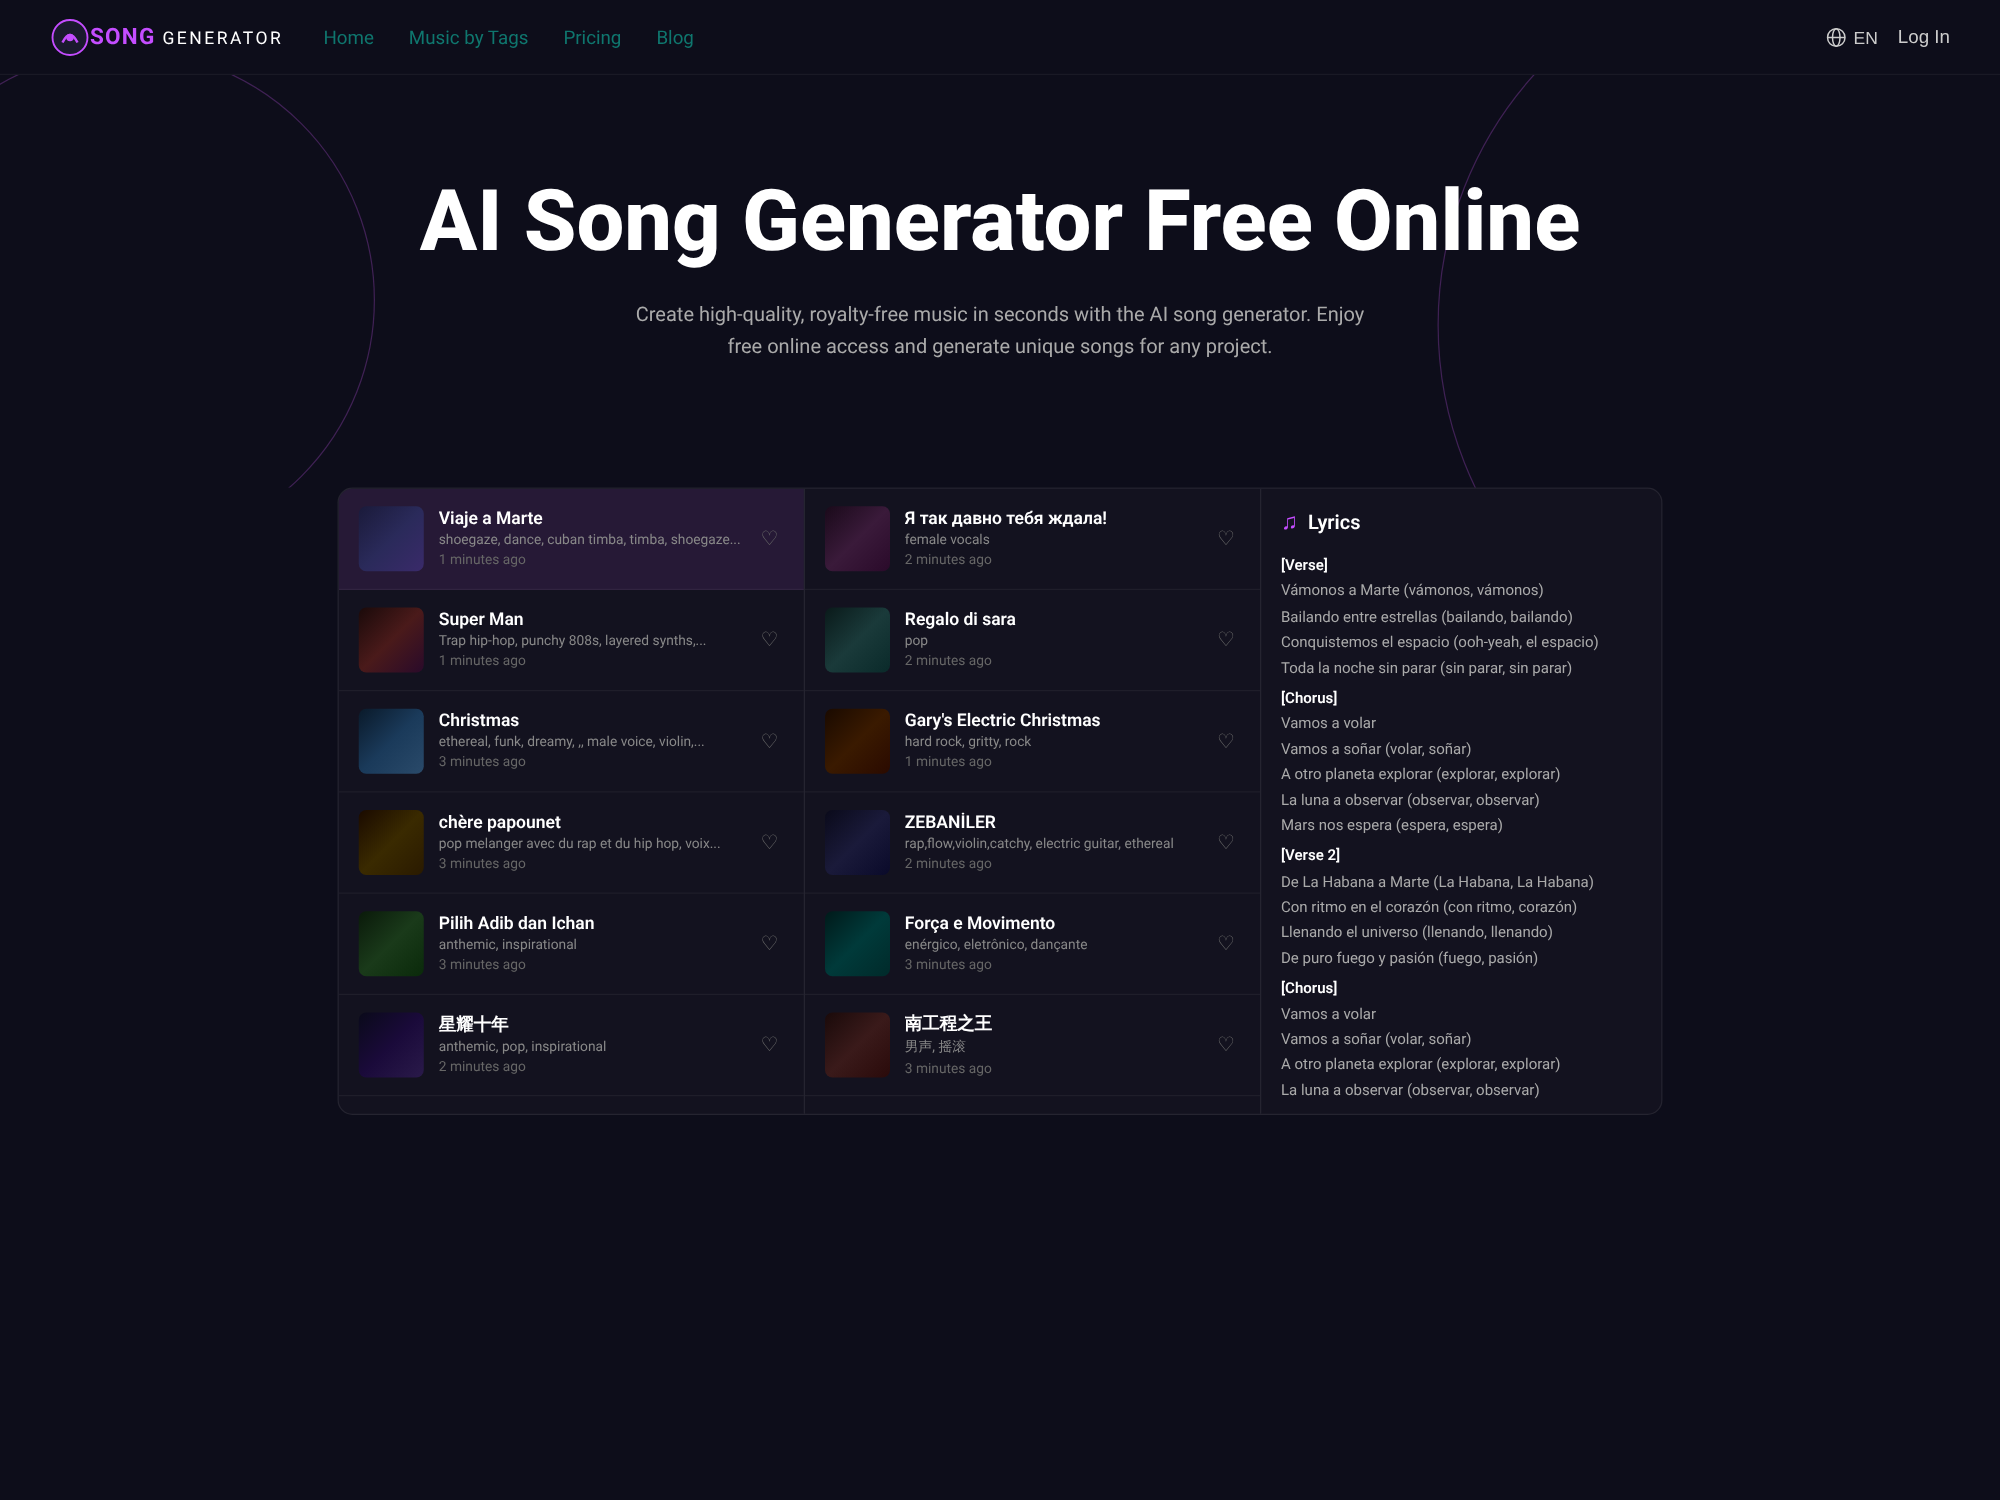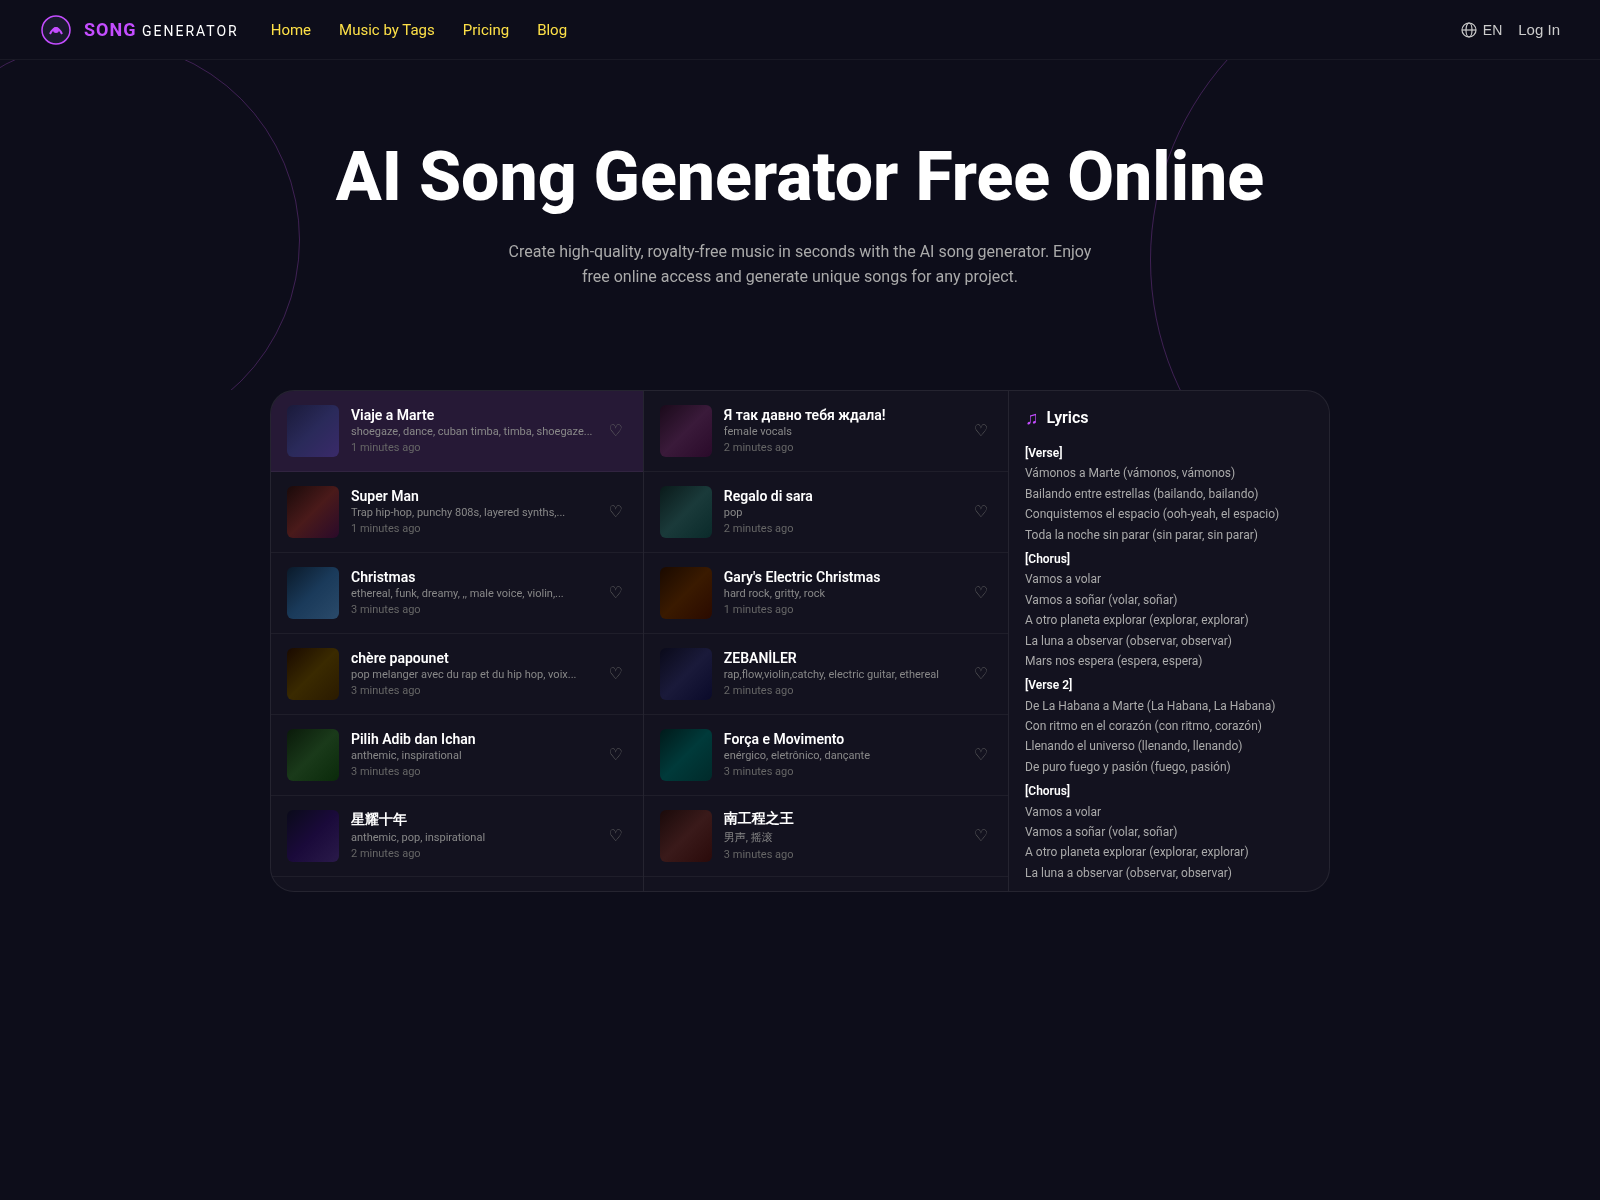--- a/index.html
+++ b/index.html
@@ -24,42 +24,42 @@
       z-index: 10;
     }
     .navbar-left {
       display: flex;
       align-items: center;
       gap: 32px;
     }
     .logo {
       display: flex;
       align-items: center;
-      gap: 12px;
+      gap: 0;
       justify-content: space-between;
     }
     .logo-icon {
       width: 32px;
       height: 32px;
     }
     .logo-text {
       font-size: 18px;
       font-weight: 700;
       letter-spacing: 1px;
     }
     .logo-text .song { color: #c44dff; }
     .logo-text .generator { color: #ffffff; font-weight: 400; font-size: 14px; letter-spacing: 2px; }
     .nav-links {
       display: flex;
       align-items: center;
       gap: 28px;
       list-style: none;
     }
     .nav-links a {
-      color: #fde047;
+      color: #0f766e;
       text-decoration: none;
       font-size: 15px;
     }
     .navbar-right {
       display: flex;
       align-items: center;
       gap: 16px;
     }
     .lang-btn {
       display: flex;
@@ -138,21 +138,21 @@
     .songs-section {
       max-width: 1100px;
       margin: 0 auto;
       padding: 0 20px 40px;
     }
     .songs-container {
       display: grid;
       grid-template-columns: 1fr 1fr 320px;
       gap: 0;
       background: #13121f;
-      border-radius: 24px;
+      border-radius: 12px;
       border: 1px solid rgba(255,255,255,0.08);
       overflow: hidden;
     }
     .songs-col {
       border-right: 1px solid rgba(255,255,255,0.08);
     }
     .song-item {
       display: flex;
       align-items: center;
       gap: 12px;

